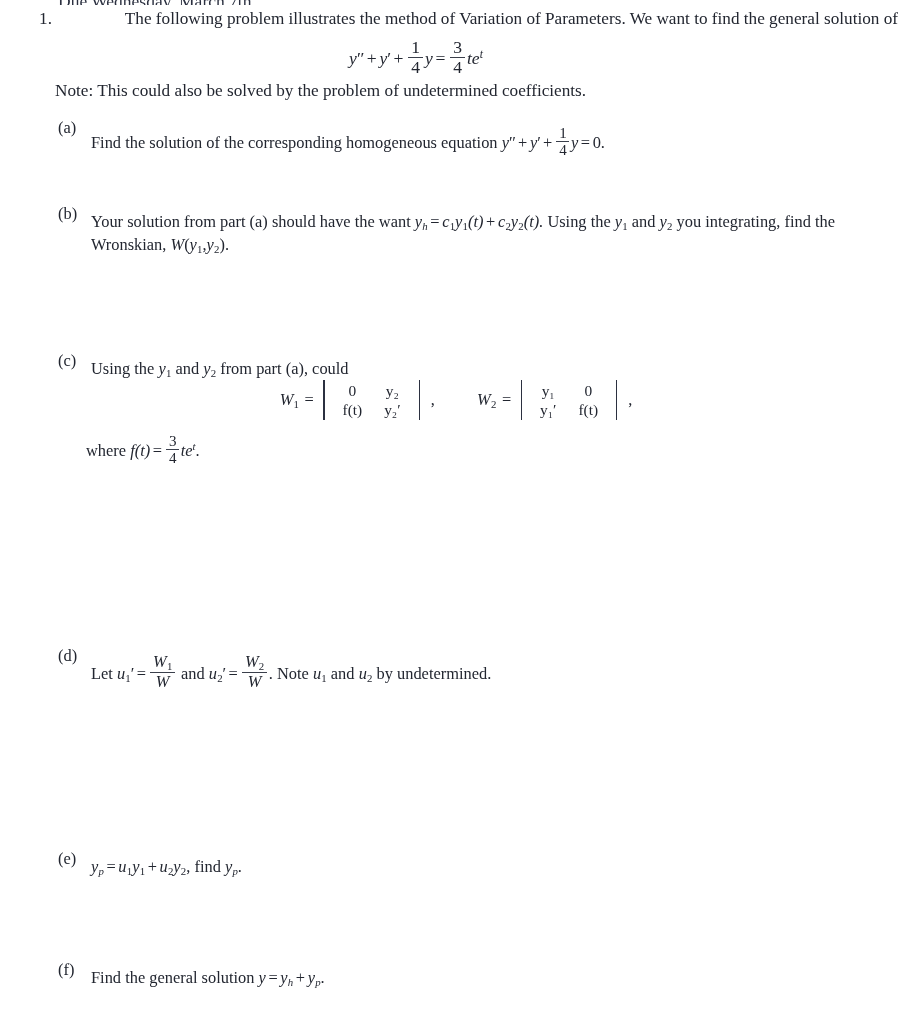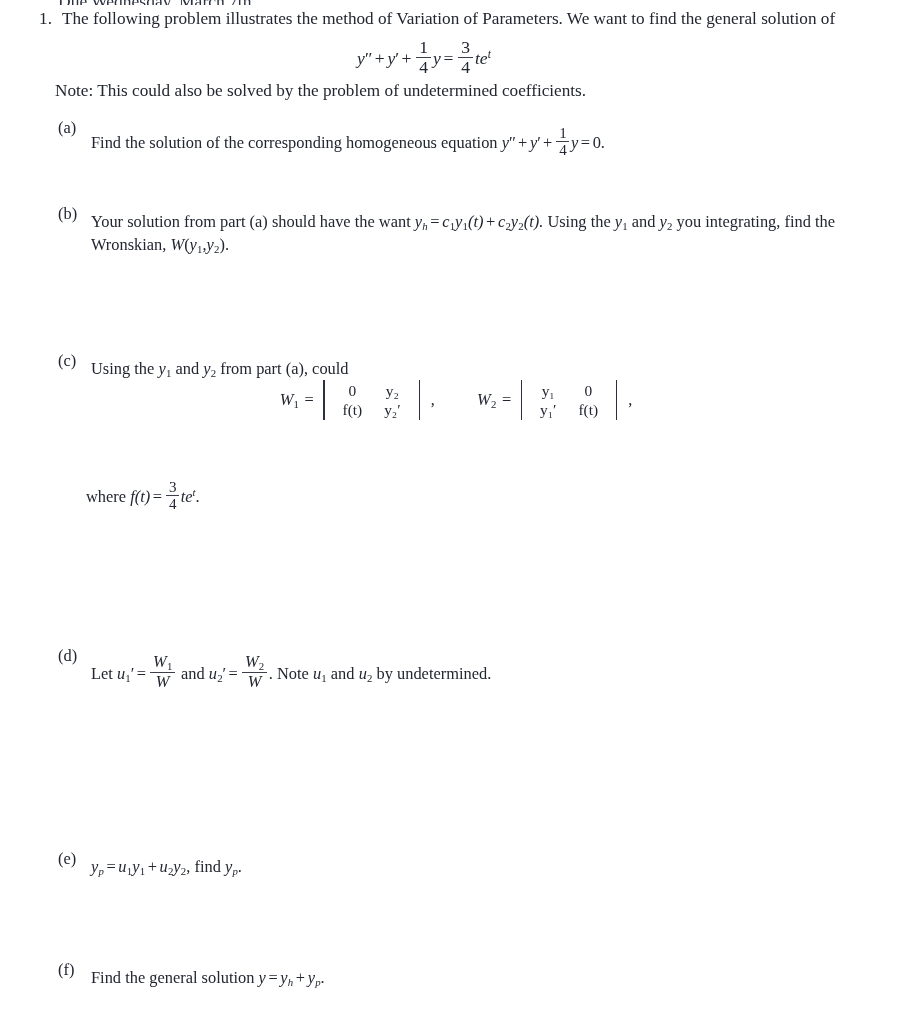--- a/index.html
+++ b/index.html
@@ -87,21 +87,21 @@
     text-align: right;
     font-size: 17.2px;
     line-height: 1.33;
     white-space: nowrap;
   }
   .body-text {
     flex: 1 1 auto;
     padding-left: 10px;
     font-size: 17.2px;
     line-height: 1.33;
-    text-align: left;
+    text-align: right;
   }
 
   
   .display-eq {
     text-align: center;
     font-size: 17.6px;
     line-height: 1.1;
   }
 
   
@@ -173,21 +173,21 @@
   <span>Due Wednesday, March 7th</span>
 </div>
 
 <div class="problem">
   <div class="problem-row">
     <div class="marker">1.</div>
     <div class="body-text">The following problem illustrates the method of Variation of Parameters. We want to find the general solution of</div>
   </div>
 </div>
 
-<div class="display-eq" style="position:absolute; left:8px; top:38px; width:832px;">
+<div class="display-eq" style="position:absolute; left:0; top:38px; width:832px;">
   <span class="mi">y</span><span class="prime">′′</span><span class="mo">+</span><span class="mi">y</span><span class="prime">′</span><span class="mo">+</span><span class="frac big"><span class="num">1</span><span class="den">4</span></span><span class="mi">y</span><span class="mo">=</span><span class="frac big"><span class="num">3</span><span class="den">4</span></span><span class="mi">t</span><span class="mi">e</span><span class="sup">t</span>
 </div>
 
 <div style="position:absolute; left:55px; top:80px; font-size:17.2px; line-height:1.3;">Note: This could also be solved by the problem of undetermined coefficients.</div>
 
 <div class="subpart" style="left:58px; top:117px; width:820px;">
   <div class="smarker">(a)</div>
   <div class="stext">
     <span>Find the solution of the corresponding homogeneous equation</span>
     <span>
@@ -257,21 +257,21 @@
         <td>y₁′</td>
         <td>f(t)</td>
       </tr>
     </tbody>
       </table>
     <span class="vbar"></span>
     <span class="comma">,</span>
   </span>
 </div>
 
-<div class="where-line" style="left:86px; top:433px;margin-top:46px;">
+<div class="where-line" style="left:86px; top:433px;">
   <span>where</span>
   <span class="mi">f</span><span class="mi">(t)</span><span class="mo">=</span><span class="frac"><span class="num">3</span><span class="den">4</span></span><span class="mi">t</span><span class="mi">e</span><span class="sup">t</span><span class="mn">.</span>
 </div>
 
 <div class="subpart" style="left:58px; top:645px; width:820px;">
   <div class="smarker">(d)</div>
   <div class="stext">
     <span>Let</span>
     <span class="mi">u</span><span class="subn">1</span><span class="prime">′</span><span class="mo">=</span><span class="frac big"><span class="num"><span class="mi">W</span><span class="subn">1</span></span><span class="den"><span class="mi">W</span></span></span>
     <span>and</span>

